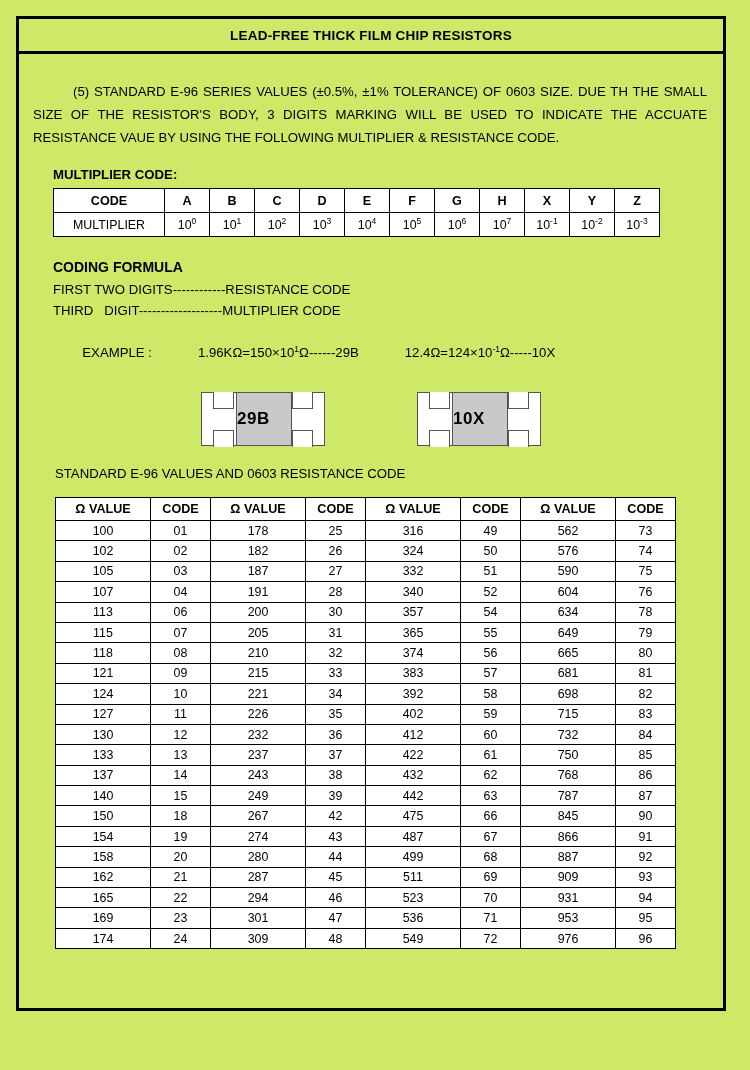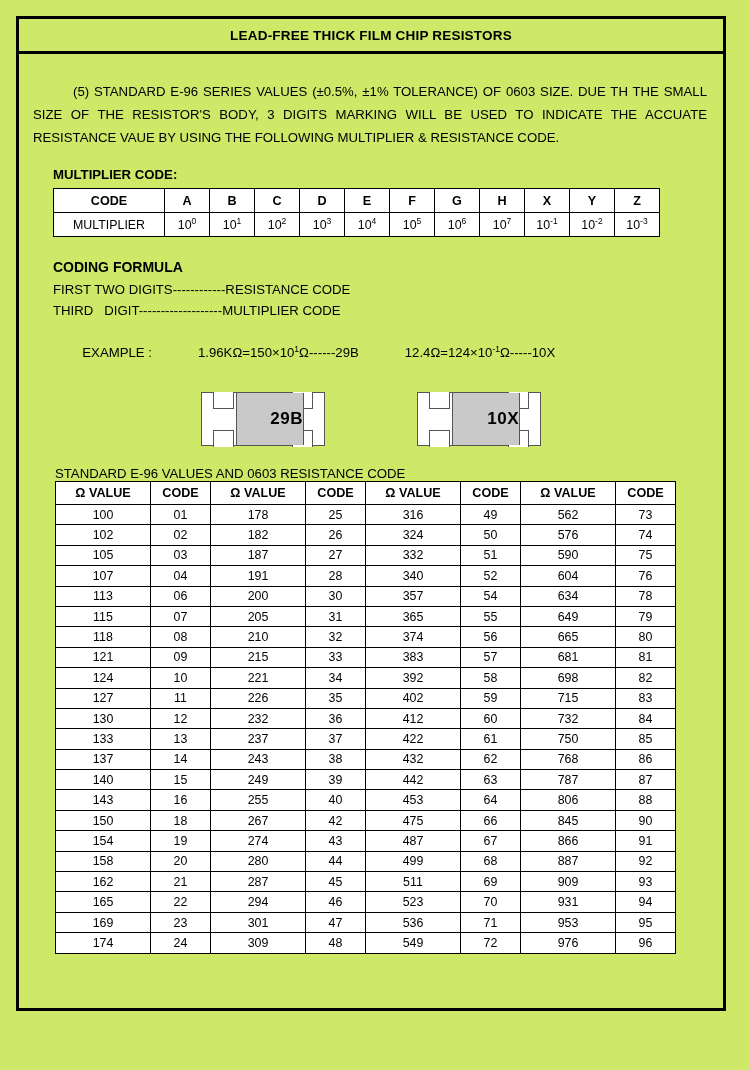--- a/index.html
+++ b/index.html
@@ -123,29 +123,29 @@
     width: 124px;
     height: 54px;
     background: #ffffff;
     border: 1.5px solid #555;
     box-sizing: border-box;
   }
   .chip .core {
     position: absolute;
     left: 34px;
     top: 0;
-    width: 68px;
+    width: 56px;
     height: 100%;
     background: #c9c9c9;
     border-left: 1.5px solid #555;
     border-right: 1.5px solid #555;
     box-sizing: border-box;
     display: flex;
     align-items: center;
-    justify-content: flex-end;
+    justify-content: flex-start;
   }
   .chip .core span {
     font-size: 17px;
     font-weight: bold;
     letter-spacing: 0.5px;
   }
   .chip .notch {
     position: absolute;
     width: 21px;
     height: 17px;
@@ -157,21 +157,21 @@
   .chip .n-bl { left: 11px; bottom: -1.5px; border-bottom: none; }
   .chip .n-tr { right: 11px; top: -1.5px; border-top: none; }
   .chip .n-br { right: 11px; bottom: -1.5px; border-bottom: none; }
   
   .e96-caption {
     margin-top: 20px;
     margin-left: 22px;
     font-size: 13.2px;
   }
   .e96-wrap {
-    margin-top: 0;
+    margin-top: 16px;
     margin-left: 22px;
   }
   table.e96 {
     border-collapse: collapse;
     background: #ffffff;
     table-layout: fixed;
   }
   table.e96 th {
     border: 1px solid #000;
     height: 22px;
@@ -433,30 +433,20 @@
               <td>140</td>
               <td>15</td>
               <td>249</td>
               <td>39</td>
               <td>442</td>
               <td>63</td>
               <td>787</td>
               <td>87</td>
             </tr>
             <tr>
-              <td>143</td>
-              <td>16</td>
-              <td>255</td>
-              <td>40</td>
-              <td>453</td>
-              <td>64</td>
-              <td>806</td>
-              <td>88</td>
-            </tr>
-            <tr>
               <td>150</td>
               <td>18</td>
               <td>267</td>
               <td>42</td>
               <td>475</td>
               <td>66</td>
               <td>845</td>
               <td>90</td>
             </tr>
             <tr>

